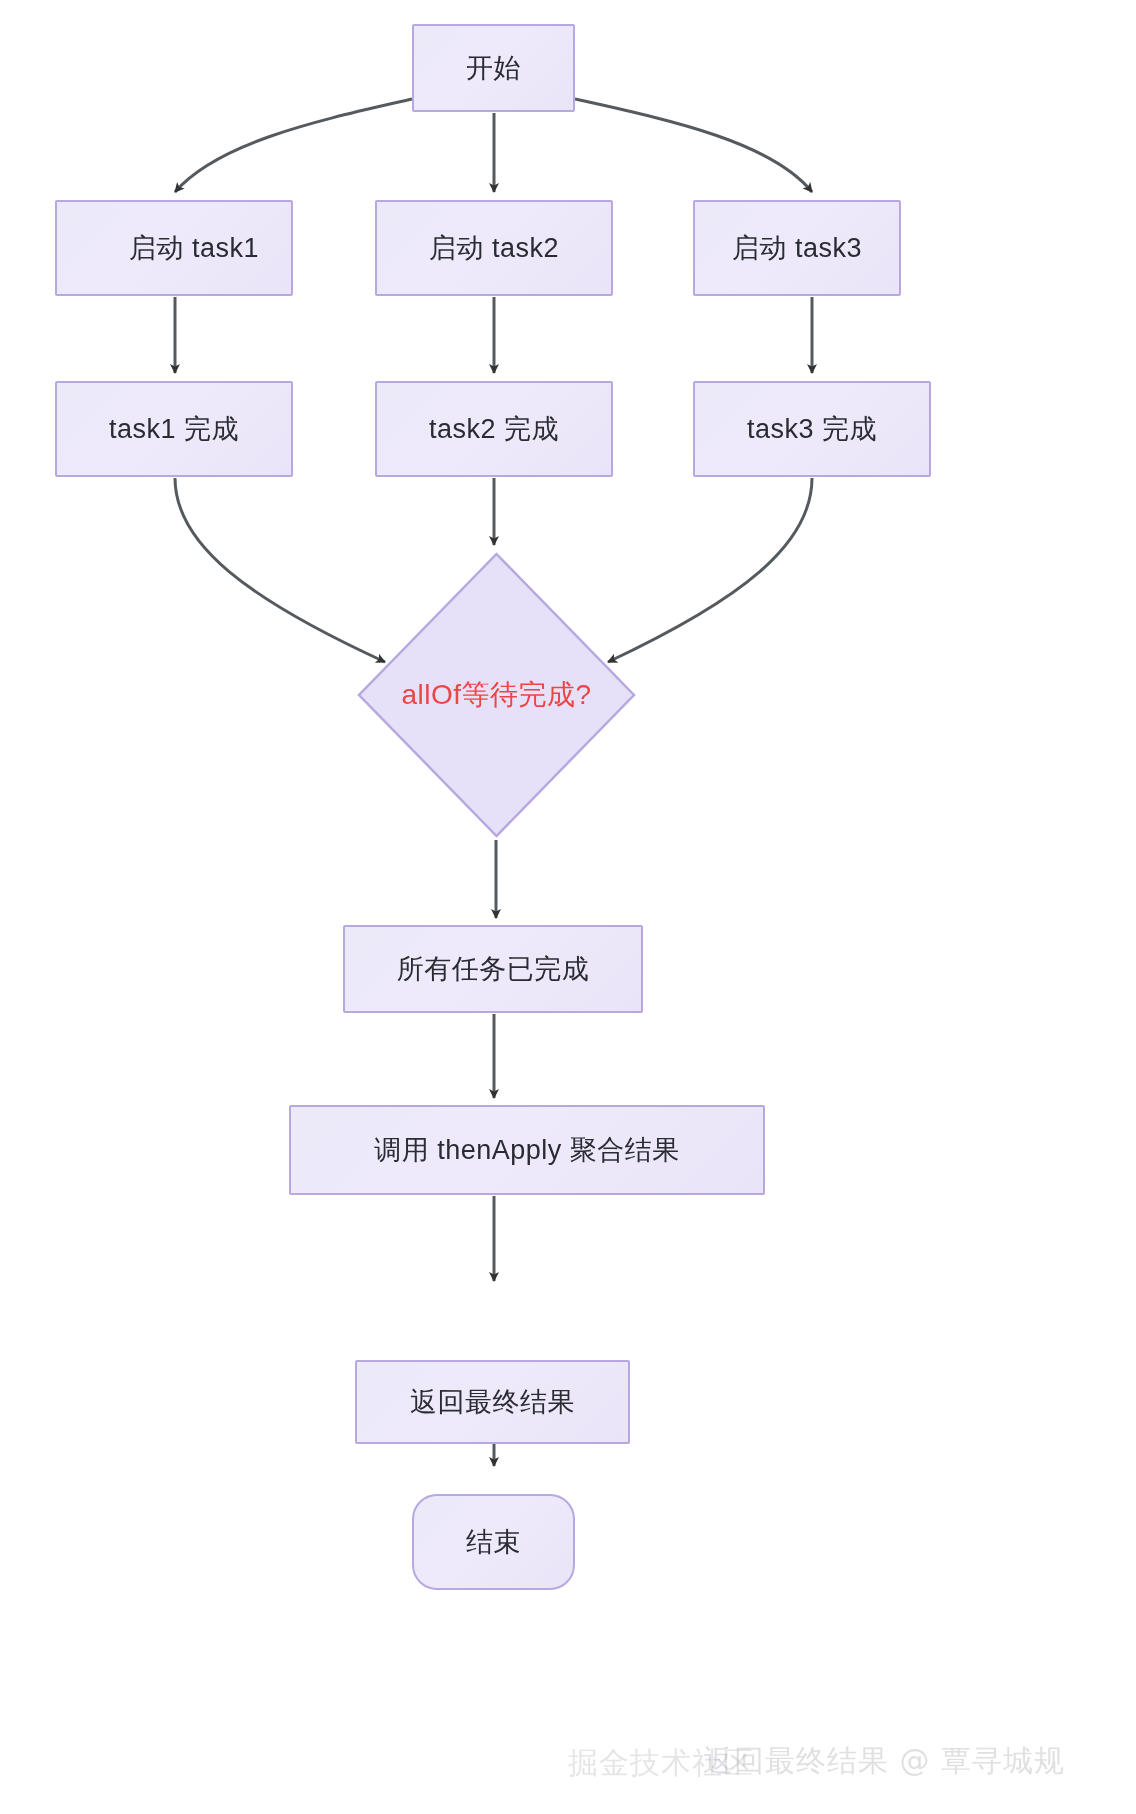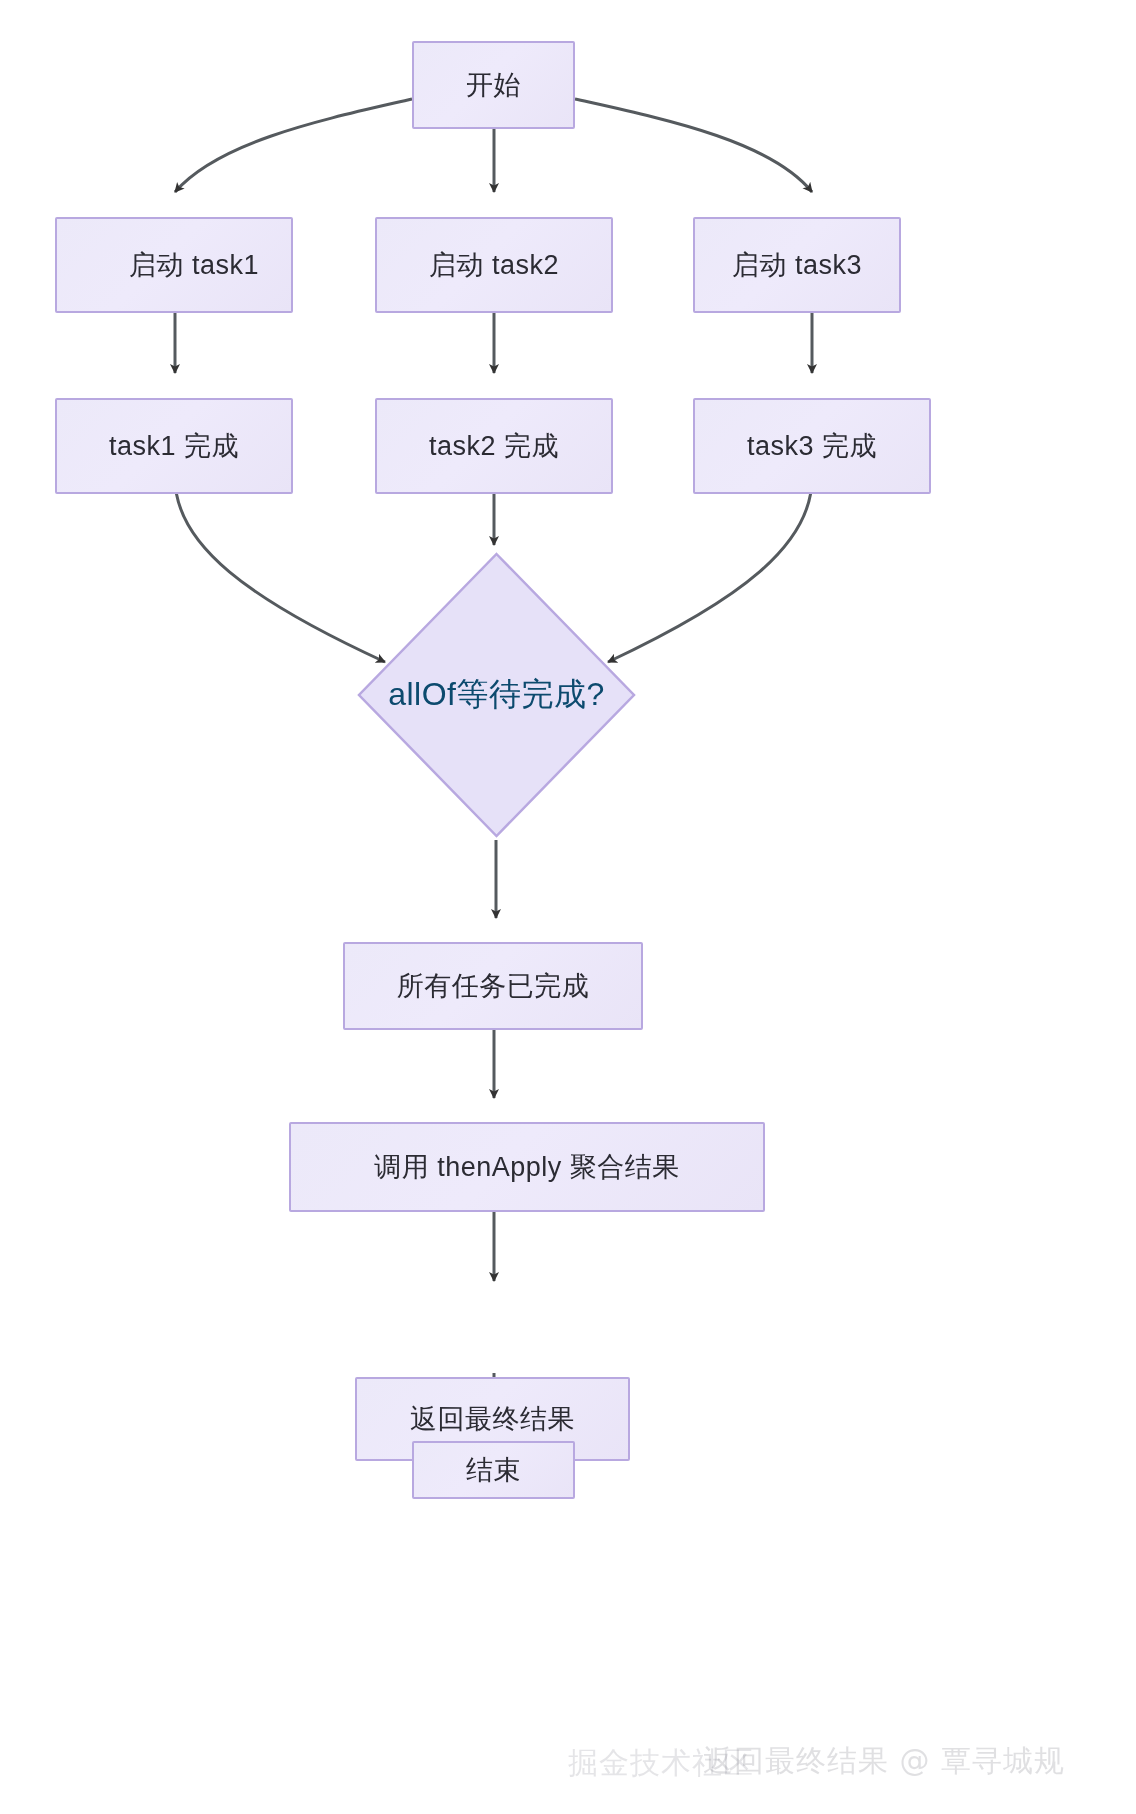--- a/index.html
+++ b/index.html
@@ -33,43 +33,42 @@
     justify-content: center;
     text-align: center;
     color: #2b2b33;
     background: linear-gradient(135deg, #ece9f9 0%, #eeeafb 45%, #e9e4f7 100%);
     border: 2px solid #b8a8e0;
     border-radius: 2px;
     font-size: 27px;
     letter-spacing: 0.5px;
     line-height: 1.2;
     white-space: nowrap;
-    margin-top: 17px;
   }
   .node-label {
     display: block;
   }
   .diamond-wrap {
     position: absolute;
     display: flex;
     align-items: center;
     justify-content: center;
   }
   .diamond-shape {
     position: absolute;
     left: 0;
     top: 0;
     width: 100%;
     height: 100%;
   }
   .diamond-label {
     position: relative;
     z-index: 2;
-    font-size: 32px;
-    color: #0c4a6e;
+    font-size: 28px;
+    color: #ef4444;
     white-space: nowrap;
     letter-spacing: 0.5px;
   }
   .watermark {
     position: absolute;
     color: rgba(120,120,130,0.45);
     font-size: 30px;
     white-space: nowrap;
     letter-spacing: 1px;
     font-family: "DejaVu Sans", sans-serif;
@@ -143,20 +142,20 @@
   </div>
 
   <div class="node" style="left:289px;top:1105px;width:476px;height:90px;">
     <span class="node-label">调用 thenApply 聚合结果</span>
   </div>
 
   <div class="node" style="left:355px;top:1360px;width:275px;height:84px;">
     <span class="node-label">返回最终结果</span>
   </div>
 
-  <div class="node" style="left:412px;top:1424px;width:163px;height:58px;">
+  <div class="node" style="left:412px;top:1494px;width:163px;height:96px;border-radius:25px;">
     <span class="node-label">结束</span>
   </div>
 
   <div class="watermark" style="left:568px;top:1743px;opacity:0.42;">掘金技术社区</div>
   <div class="watermark" style="left:703px;top:1741px;opacity:0.5;">返回最终结果 @ 覃寻城规</div>
 
 </div>
 
 </body></html>

